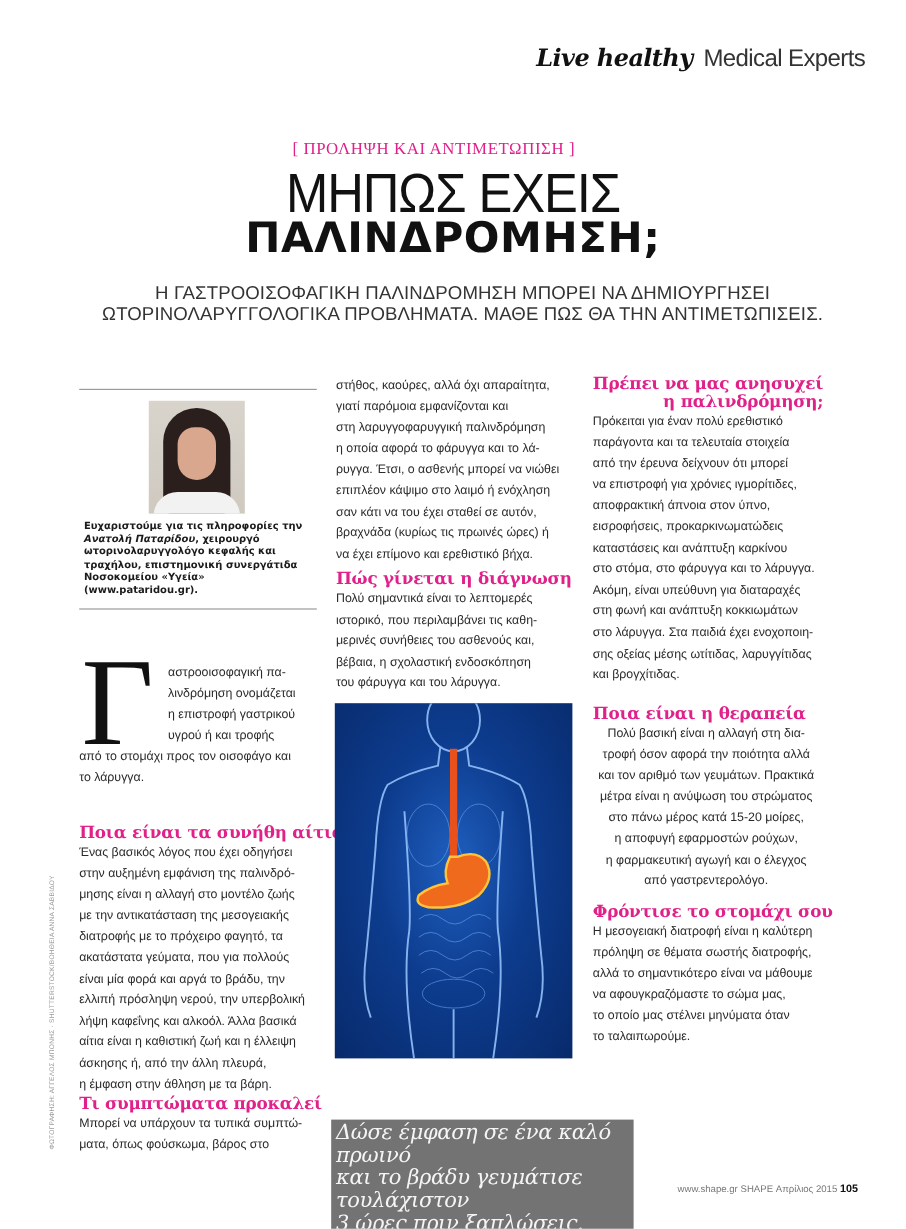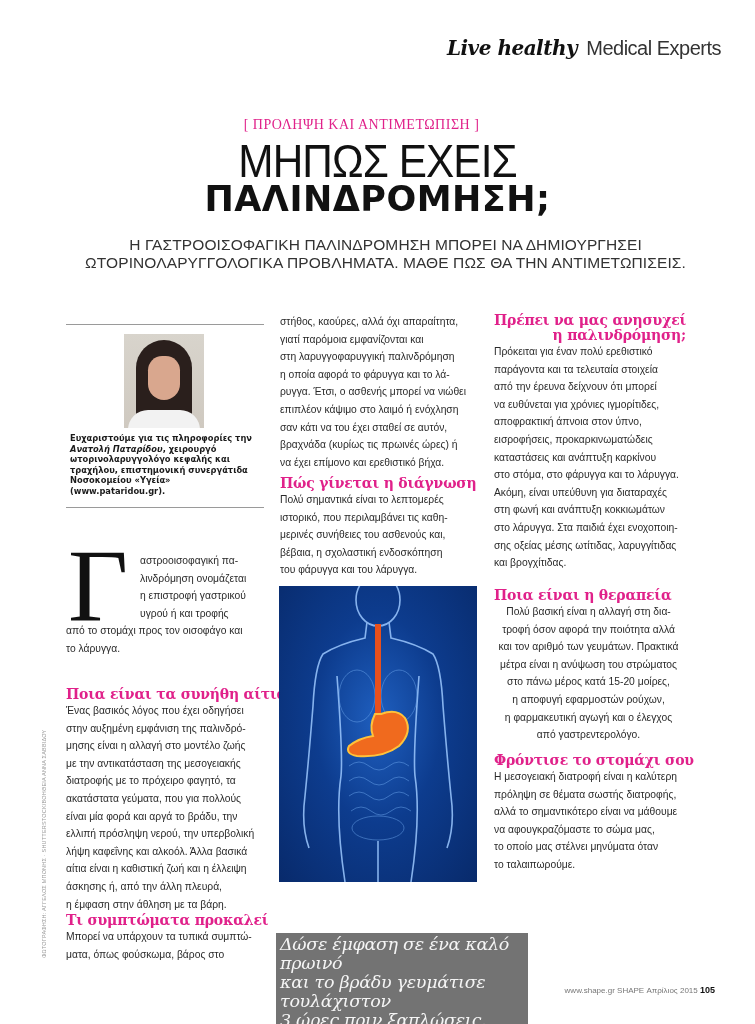--- a/index.html
+++ b/index.html
@@ -177,21 +177,21 @@
 </div>
 
 <div class="abs subhead" style="left:494px; top:313px; line-height:15px;text-align:right;">
   <div>Πρέπει να μας ανησυχεί</div>
   <div>η παλινδρόμηση;</div>
 </div>
 <div class="abs body-text" style="left:494px; top:343px; width:225px;">
   <div>Πρόκειται για έναν πολύ ερεθιστικό</div>
   <div>παράγοντα και τα τελευταία στοιχεία</div>
   <div>από την έρευνα δείχνουν ότι μπορεί</div>
-  <div>να ευθύνεται για χρόνιες ιγμορίτιδες,</div>
+  <div>να επιστροφή για χρόνιες ιγμορίτιδες,</div>
   <div>αποφρακτική άπνοια στον ύπνο,</div>
   <div>εισροφήσεις, προκαρκινωματώδεις</div>
   <div>καταστάσεις και ανάπτυξη καρκίνου</div>
   <div>στο στόμα, στο φάρυγγα και το λάρυγγα.</div>
   <div>Ακόμη, είναι υπεύθυνη για διαταραχές</div>
   <div>στη φωνή και ανάπτυξη κοκκιωμάτων</div>
   <div>στο λάρυγγα. Στα παιδιά έχει ενοχοποιη-</div>
   <div>σης οξείας μέσης ωτίτιδας, λαρυγγίτιδας</div>
   <div>και βρογχίτιδας.</div>
 </div>

